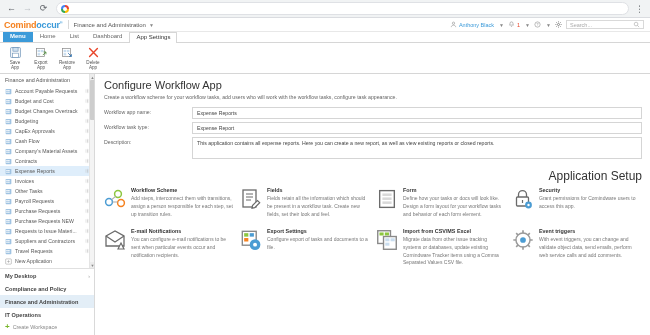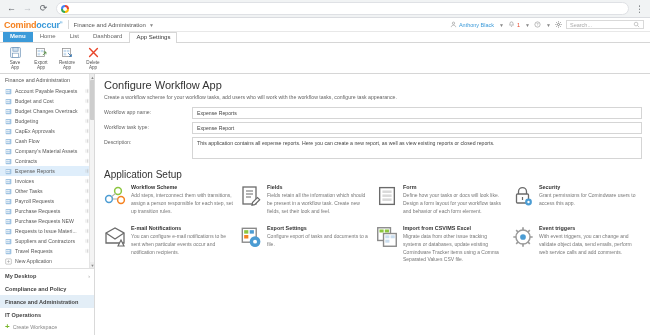--- a/index.html
+++ b/index.html
@@ -171,21 +171,21 @@
   .form-row { display: flex; align-items: flex-start; margin-bottom: 3px; }
   .form-label {
     width: 88px; font-size: 5.2px; color: #666; padding-top: 2px; flex: none;
   }
   .form-input {
     flex: 1; border: 1px solid #d5d5d5; background: #fff;
     font-size: 5.2px; color: #444; padding: 2px 4px; min-height: 10px;
   }
   .form-input.area { min-height: 22px; }
 
-  .setup-title { font-size: 10px; color: #333; margin-bottom: 4px; }
+  .setup-title { font-size: 12px; color: #333; margin-bottom: 4px; text-align: right; }
   .card-grid {
     display: grid; grid-template-columns: repeat(4, 1fr);
     column-gap: 6px; row-gap: 9px;
   }
   .card { display: flex; gap: 5px; }
   .card-ico { width: 22px; height: 22px; flex: none; margin-top: 1px; }
   .card-ico svg { width: 100%; height: 100%; display: block; }
   .card-body { flex: 1; min-width: 0; }
   .card-title {
     font-size: 5.4px; font-weight: bold; color: #333; margin-bottom: 2px;

